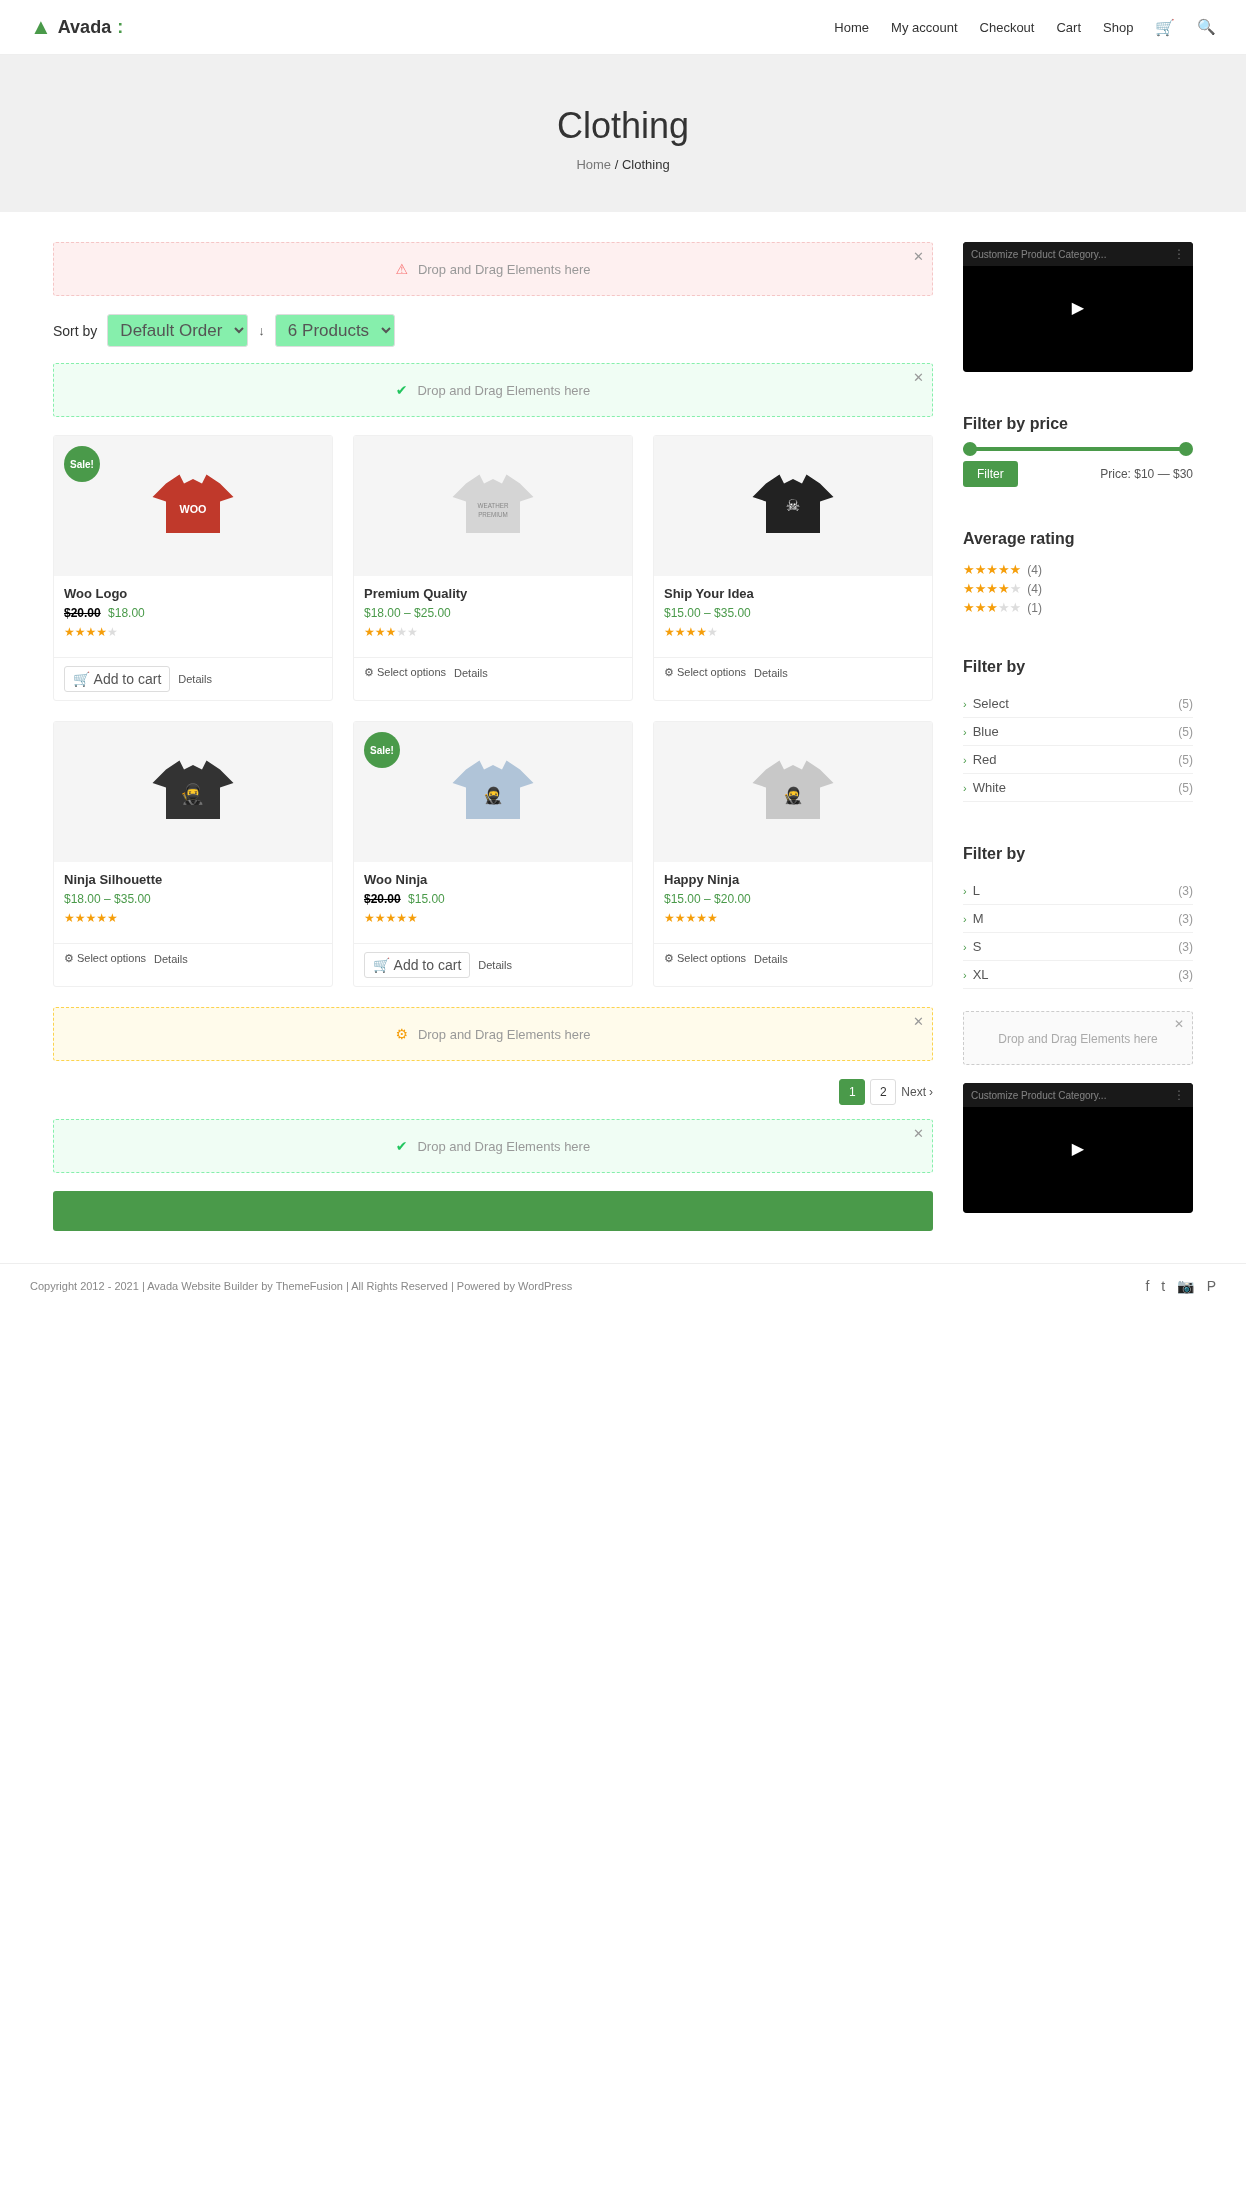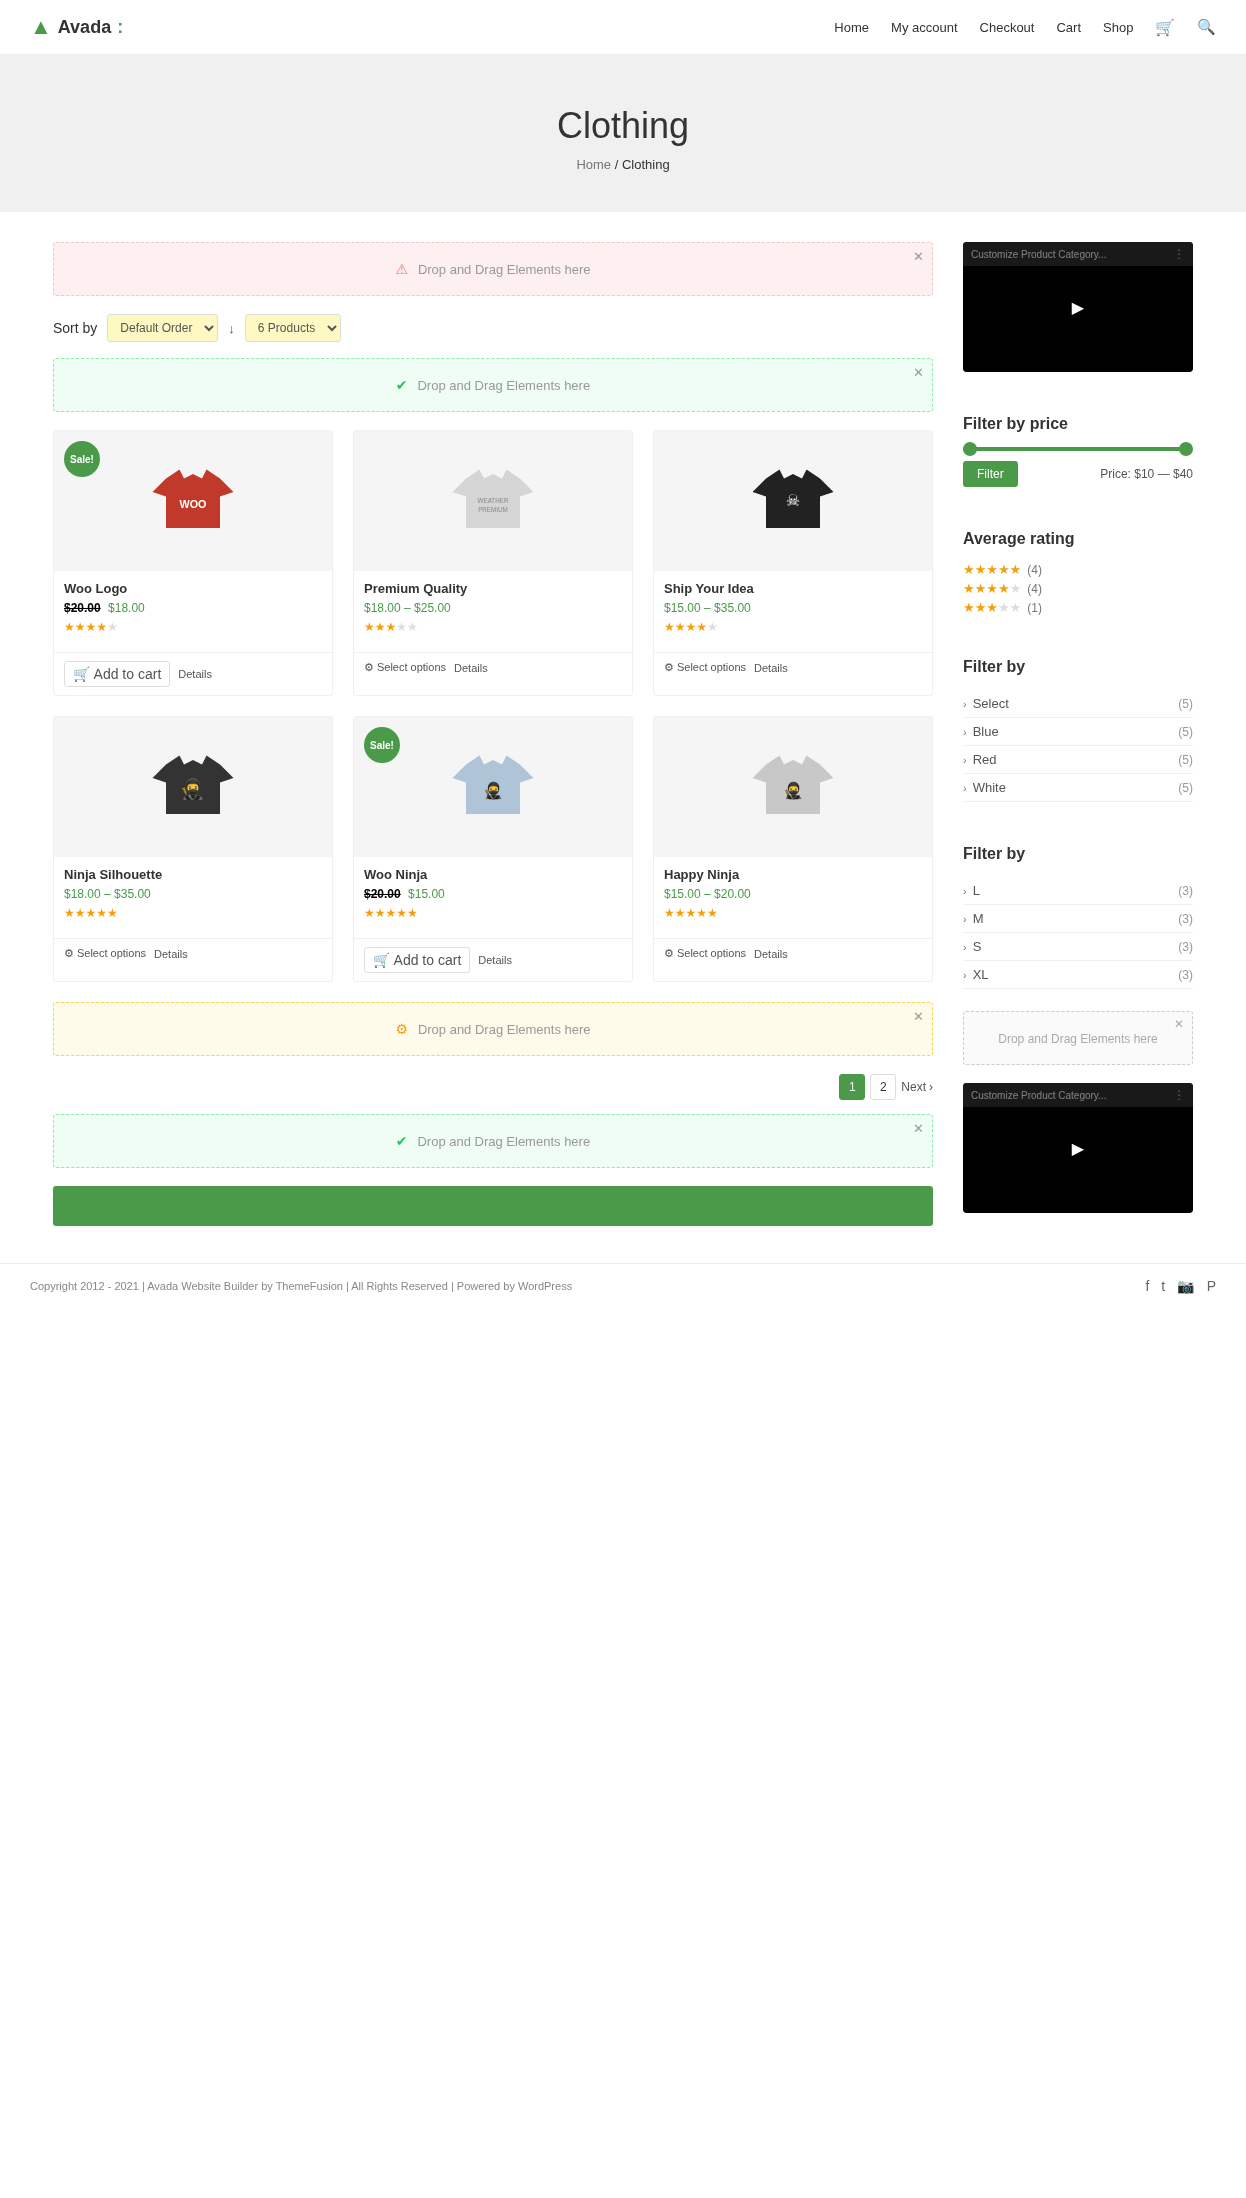--- a/index.html
+++ b/index.html
@@ -35,21 +35,21 @@
     .drop-zone.yellow { background: #fffbeb; border-color: #fcd34d; }
     .drop-zone-text { font-size: 13px; color: #999; }
     .drop-zone-icon { margin-right: 6px; }
     .drop-zone-icon.warning { color: #f87171; }
     .drop-zone-icon.check { color: #22c55e; }
     .drop-zone-icon.gear { color: #f59e0b; }
     .drop-zone-close { position: absolute; top: 6px; right: 8px; color: #999; cursor: pointer; font-size: 13px; background: none; border: none; }
 
     
     .filters-row { display: flex; align-items: center; gap: 10px; margin-bottom: 16px; }
-    .filter-select { border: 1px solid #ddd; border-radius: 3px; padding: 5px 8px; font-size: 12px; color: #555; background: #fef9c3; cursor: pointer; }
+    .filter-select { border: 1px solid #ddd; border-radius: 3px; padding: 5px 8px; font-size: 17px; color: #555; background: #86efac; cursor: pointer; }
     .filter-arrow { font-size: 13px; color: #555; cursor: pointer; }
 
     
     .products-grid { display: grid; grid-template-columns: repeat(3, 1fr); gap: 20px; margin-bottom: 20px; }
     .product-card { border: 1px solid #f0f0f0; border-radius: 3px; overflow: hidden; background: #fff; }
     .product-img { position: relative; background: #f5f5f5; height: 140px; display: flex; align-items: center; justify-content: center; overflow: hidden; }
     .sale-badge { position: absolute; top: 10px; left: 10px; background: #4a9a4a; color: #fff; border-radius: 50%; width: 36px; height: 36px; display: flex; align-items: center; justify-content: center; font-size: 10px; font-weight: bold; }
     .product-info { padding: 10px; }
     .product-name { font-size: 13px; font-weight: 600; color: #333; margin-bottom: 5px; }
     .product-price { font-size: 12px; color: #4a9a4a; margin-bottom: 5px; }
@@ -356,21 +356,21 @@
         <div class="price-slider-fill"></div>
         <div class="price-slider-thumb left"></div>
         <div class="price-slider-thumb right"></div>
       </div>
       <div class="price-filter-row">
         <button class="btn-filter">Filter</button>
         <span class="price-range-text">
           <span>Price:</span>
           <span>$10</span>
           <span> — </span>
-          <span>$40</span>
+          <span>$30</span>
         </span>
       </div>
     </div>
 
     <div class="rating-section">
       <div class="sidebar-section-title">Average rating</div>
       <div class="rating-row">
         <span class="rating-stars">★★★★★</span>
         <span class="rating-count">(4)</span>
       </div>

